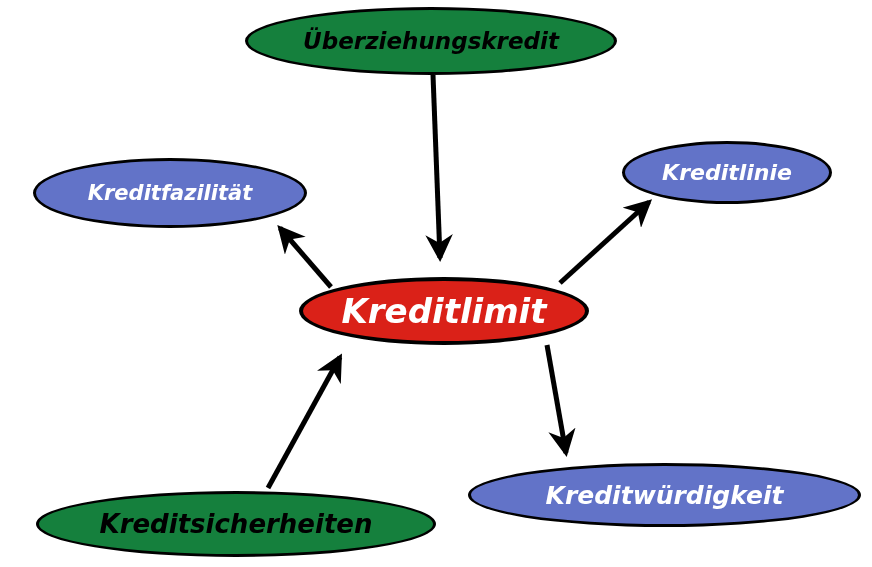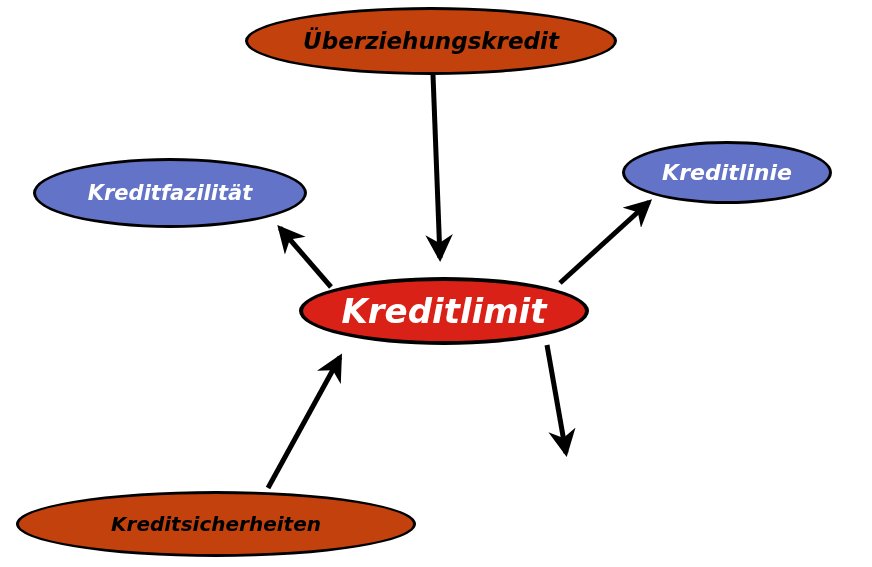--- a/index.html
+++ b/index.html
@@ -27,42 +27,42 @@
     border: 3px solid #000000;
     display: flex;
     align-items: center;
     justify-content: center;
     box-sizing: border-box;
     text-align: center;
     font-style: italic;
     white-space: nowrap;
   }
   .node-white {
-    background: #c2410c;
+    background: #15803d;
     color: #000000;
     font-weight: 600;
   }
   .node-blue {
     background: #6273c8;
     color: #ffffff;
     font-weight: 600;
   }
   .node-red {
     background: #da2118;
     color: #ffffff;
     font-weight: bold;
     border-width: 4px;
     justify-content: center;
   }
   .n-ueberziehungskredit { left: 245px; top: 7px;   width: 372px; height: 68px; font-size: 23px; }
   .n-kreditfazilitaet    { left: 33px;  top: 158px; width: 274px; height: 70px; font-size: 21px; }
   .n-kreditlinie         { left: 622px; top: 141px; width: 210px; height: 63px; font-size: 22px; }
   .n-kreditlimit         { left: 299px; top: 277px; width: 290px; height: 68px; font-size: 34px; }
   .n-kreditwuerdigkeit   { left: 468px; top: 463px; width: 393px; height: 64px; font-size: 25px; }
-  .n-kreditsicherheiten  { left: 16px;  top: 491px; width: 400px; height: 66px; font-size: 20px; }
+  .n-kreditsicherheiten  { left: 36px;  top: 491px; width: 400px; height: 66px; font-size: 26px; }
 </style>
 </head>
 <body>
 
 <div class="canvas">
 
   <svg class="edges" width="872" height="567" viewBox="0 0 872 567" xmlns="http://www.w3.org/2000/svg">
     <defs>
       <marker id="ah" viewBox="0 0 10 10" refX="8.5" refY="5" markerWidth="5.5" markerHeight="5.5" orient="auto-start-reverse">
         <polygon points="0,0 10,5 0,10 3,5" fill="#000000"></polygon>
@@ -84,18 +84,21 @@
   </div>
 
   <div class="node node-blue n-kreditlinie">
     <span>Kreditlinie</span>
   </div>
 
   <div class="node node-red n-kreditlimit">
     <span>Kreditlimit</span>
   </div>
 
+  <div class="node node-blue n-kreditwuerdigkeit">
+    <span>Kreditwürdigkeit</span>
+  </div>
 
   <div class="node node-white n-kreditsicherheiten">
     <span>Kreditsicherheiten</span>
   </div>
 
 </div>
 
 </body></html>

